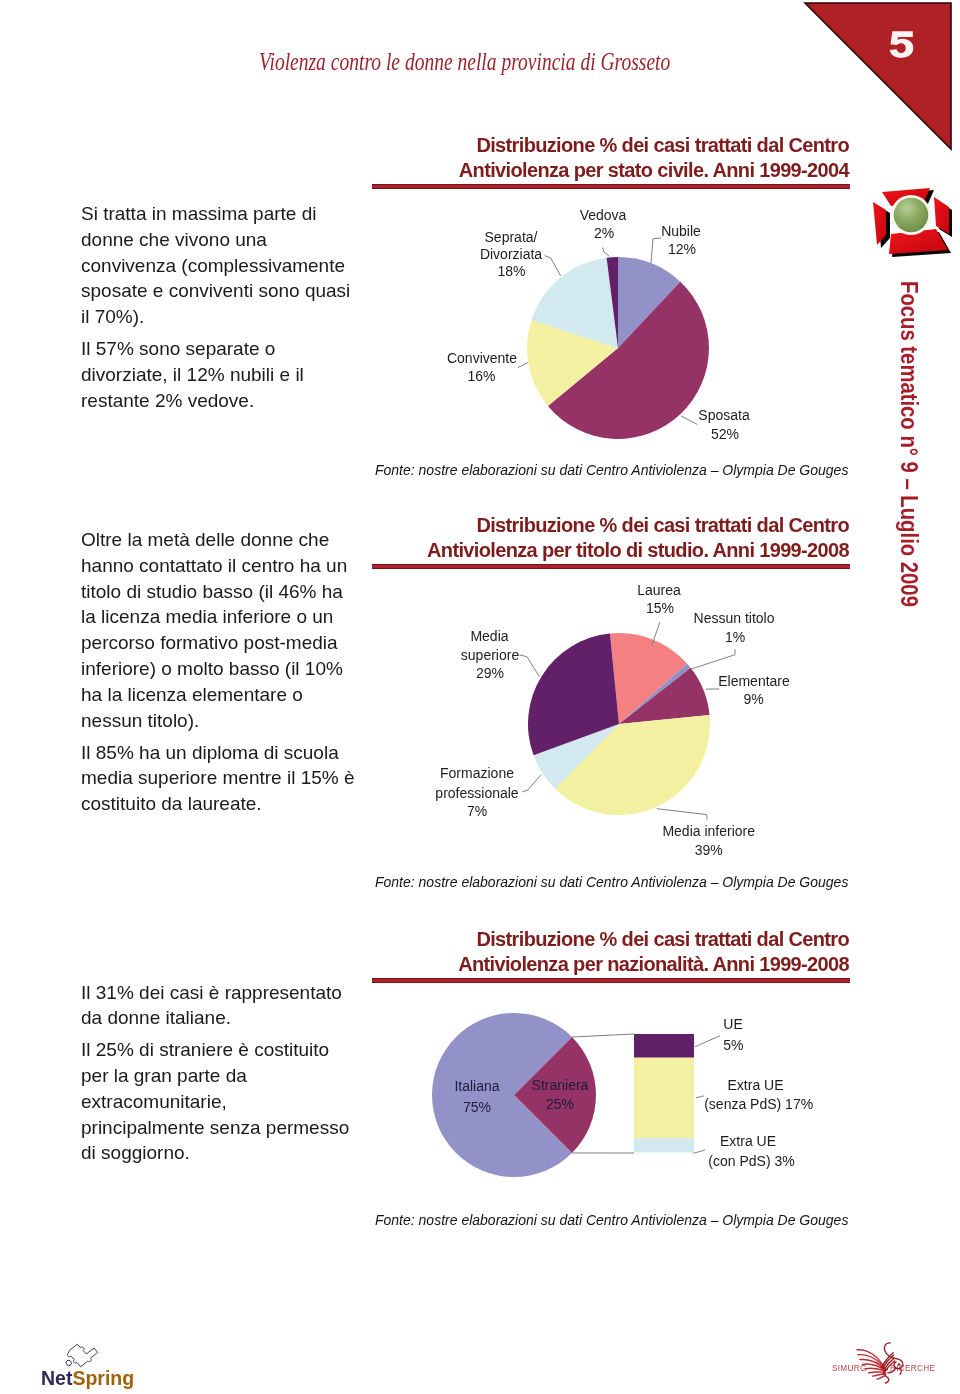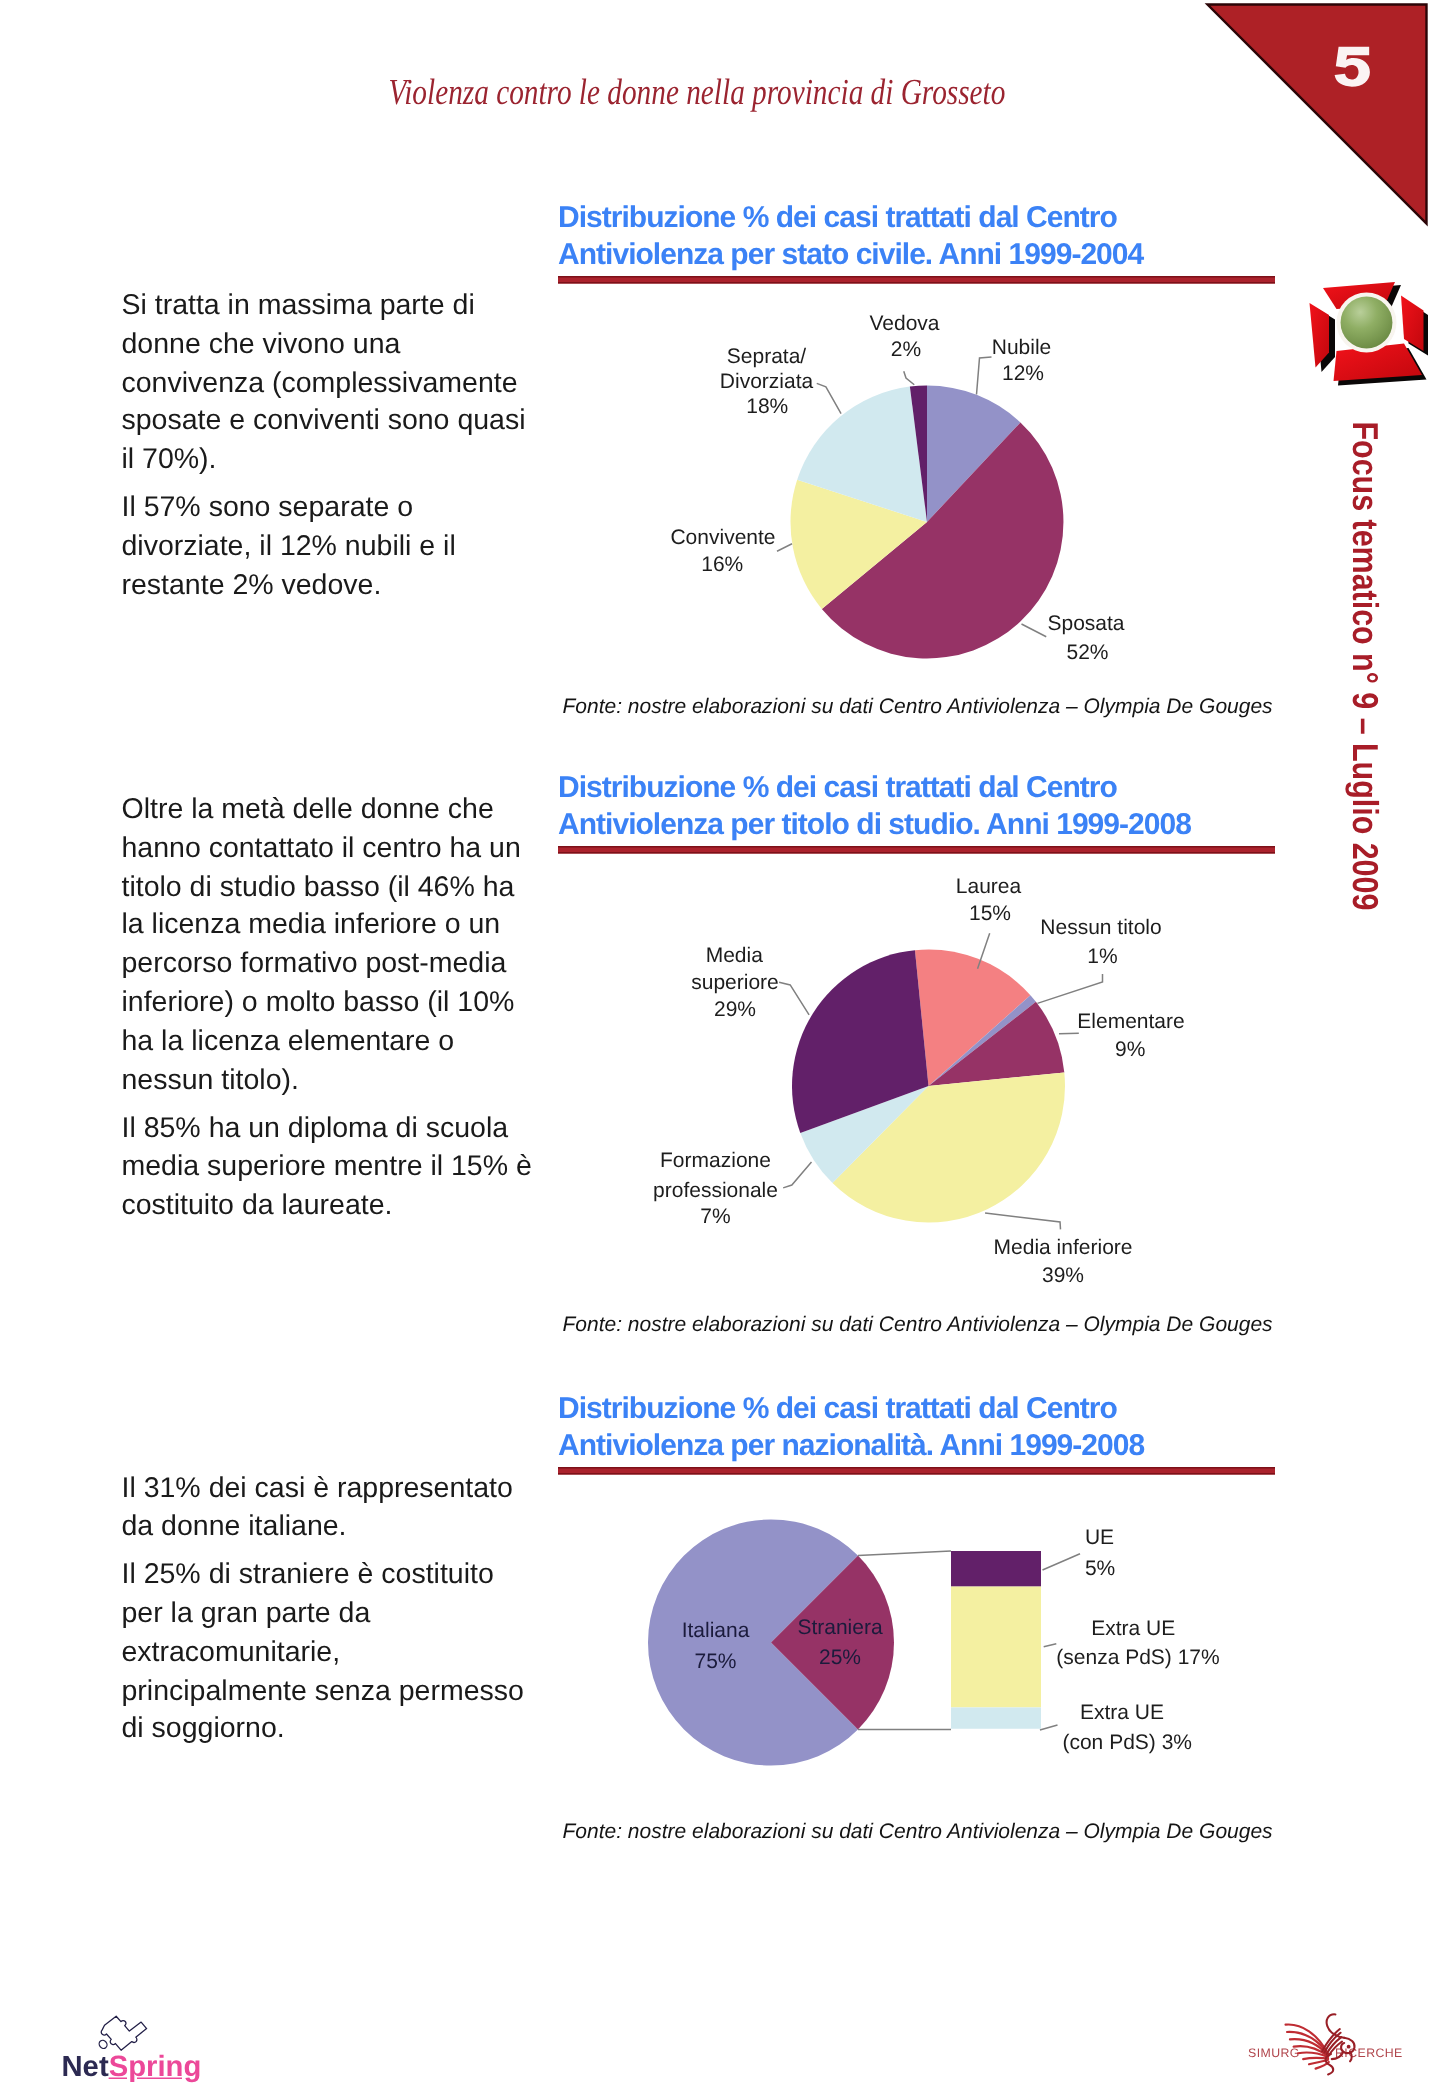--- a/index.html
+++ b/index.html
@@ -16,31 +16,31 @@
   
   #side-logo{left:860px;top:190px;}
   #side-label{left:921px;top:281px;transform-origin:0 0;
         transform:rotate(90deg) scaleX(0.845);
         font-size:24px;font-weight:bold;color:#a81d28;white-space:nowrap;
         font-family:"Liberation Sans",sans-serif;line-height:1;}
   
   .body-col{left:81px;width:274px;font-size:19px;line-height:25.8px;color:#1a1a1a;}
   .body-col p{margin:0 0 6.2px 0;}
   
-  .chart-title{font-size:20px;font-weight:bold;color:#3b82f6;letter-spacing:-0.65px;
-        line-height:25.3px;}
+  .chart-title{font-size:20px;font-weight:bold;color:#7f1d1d;letter-spacing:-0.65px;
+        text-align:right;line-height:25.3px;}
   .chart-rule{background:#ab222c;height:5px;border-top:1px solid #7d1119;border-bottom:1px solid #7d1119;box-sizing:border-box;}
   .chart-source{font-size:14px;font-style:italic;color:#141414;}
   svg{display:block;overflow:visible;}
   .plab{font-size:14px;fill:#1d1d1d;font-family:"Liberation Sans",sans-serif;}
   .leader{stroke:#808080;stroke-width:1;fill:none;}
   
   #footer-netspring{left:5px;top:1369px;font-size:19.5px;line-height:1;font-weight:600;}
   #footer-netspring .ns1{color:#2c2a52;margin-left:36px;}
-  #footer-netspring .ns2{color:#ec4899;text-decoration:underline;}
+  #footer-netspring .ns2{color:#a16207;}
   #footer-simurg{left:832px;top:1338px;}
   #footer-simurg .sim-word{font-size:8.2px;color:#b0444b;letter-spacing:.3px;
         font-family:"Liberation Sans",sans-serif;white-space:nowrap;}
 </style>
 </head>
 <body>
 
 <div class="abs" id="page-header-title">Violenza contro le donne nella provincia di Grosseto</div>
 
 <svg class="abs" id="page-corner" viewBox="0 0 150 152" width="150" height="152">
@@ -88,21 +88,21 @@
     <polygon points="22,2 70,-2 63,14 31,16"></polygon>
     <polygon points="13,12 26,20 26,45 17,55"></polygon>
     <polygon points="74,7 89,17 89,44 76,36"></polygon>
     <polygon points="31,44 76,39 88,60 29,64"></polygon>
   </g>
   <circle cx="51" cy="25" r="20" fill="#f8f5ef"></circle>
   <circle cx="51" cy="25" r="17.3" fill="url(#sphGrad)"></circle>
 </svg>
 <div class="abs" id="side-label">Focus tematico n° 9 – Luglio 2009</div>
 
-<div class="abs body-col" style="top:191px">
+<div class="abs body-col" style="top:201px">
   <p>Si tratta in massima parte di donne che vivono una convivenza (complessivamente sposate e conviventi sono quasi il 70%).</p>
   <p>Il 57% sono separate o divorziate, il 12% nubili e il restante 2% vedove.</p>
 </div>
 <div class="abs body-col" style="top:527px">
   <p>Oltre la metà delle donne che hanno contattato il centro ha un titolo di studio basso (il 46% ha la licenza media inferiore o un percorso formativo post-media inferiore) o molto basso (il 10% ha la licenza elementare o nessun titolo).</p>
   <p>Il 85% ha un diploma di scuola media superiore mentre il 15% è costituito da laureate.</p>
 </div>
 <div class="abs body-col" style="top:979.5px">
   <p>Il 31% dei casi è rappresentato da donne italiane.</p>
   <p>Il 25% di straniere è costituito per la gran parte da extracomunitarie, principalmente senza permesso di soggiorno.</p>

